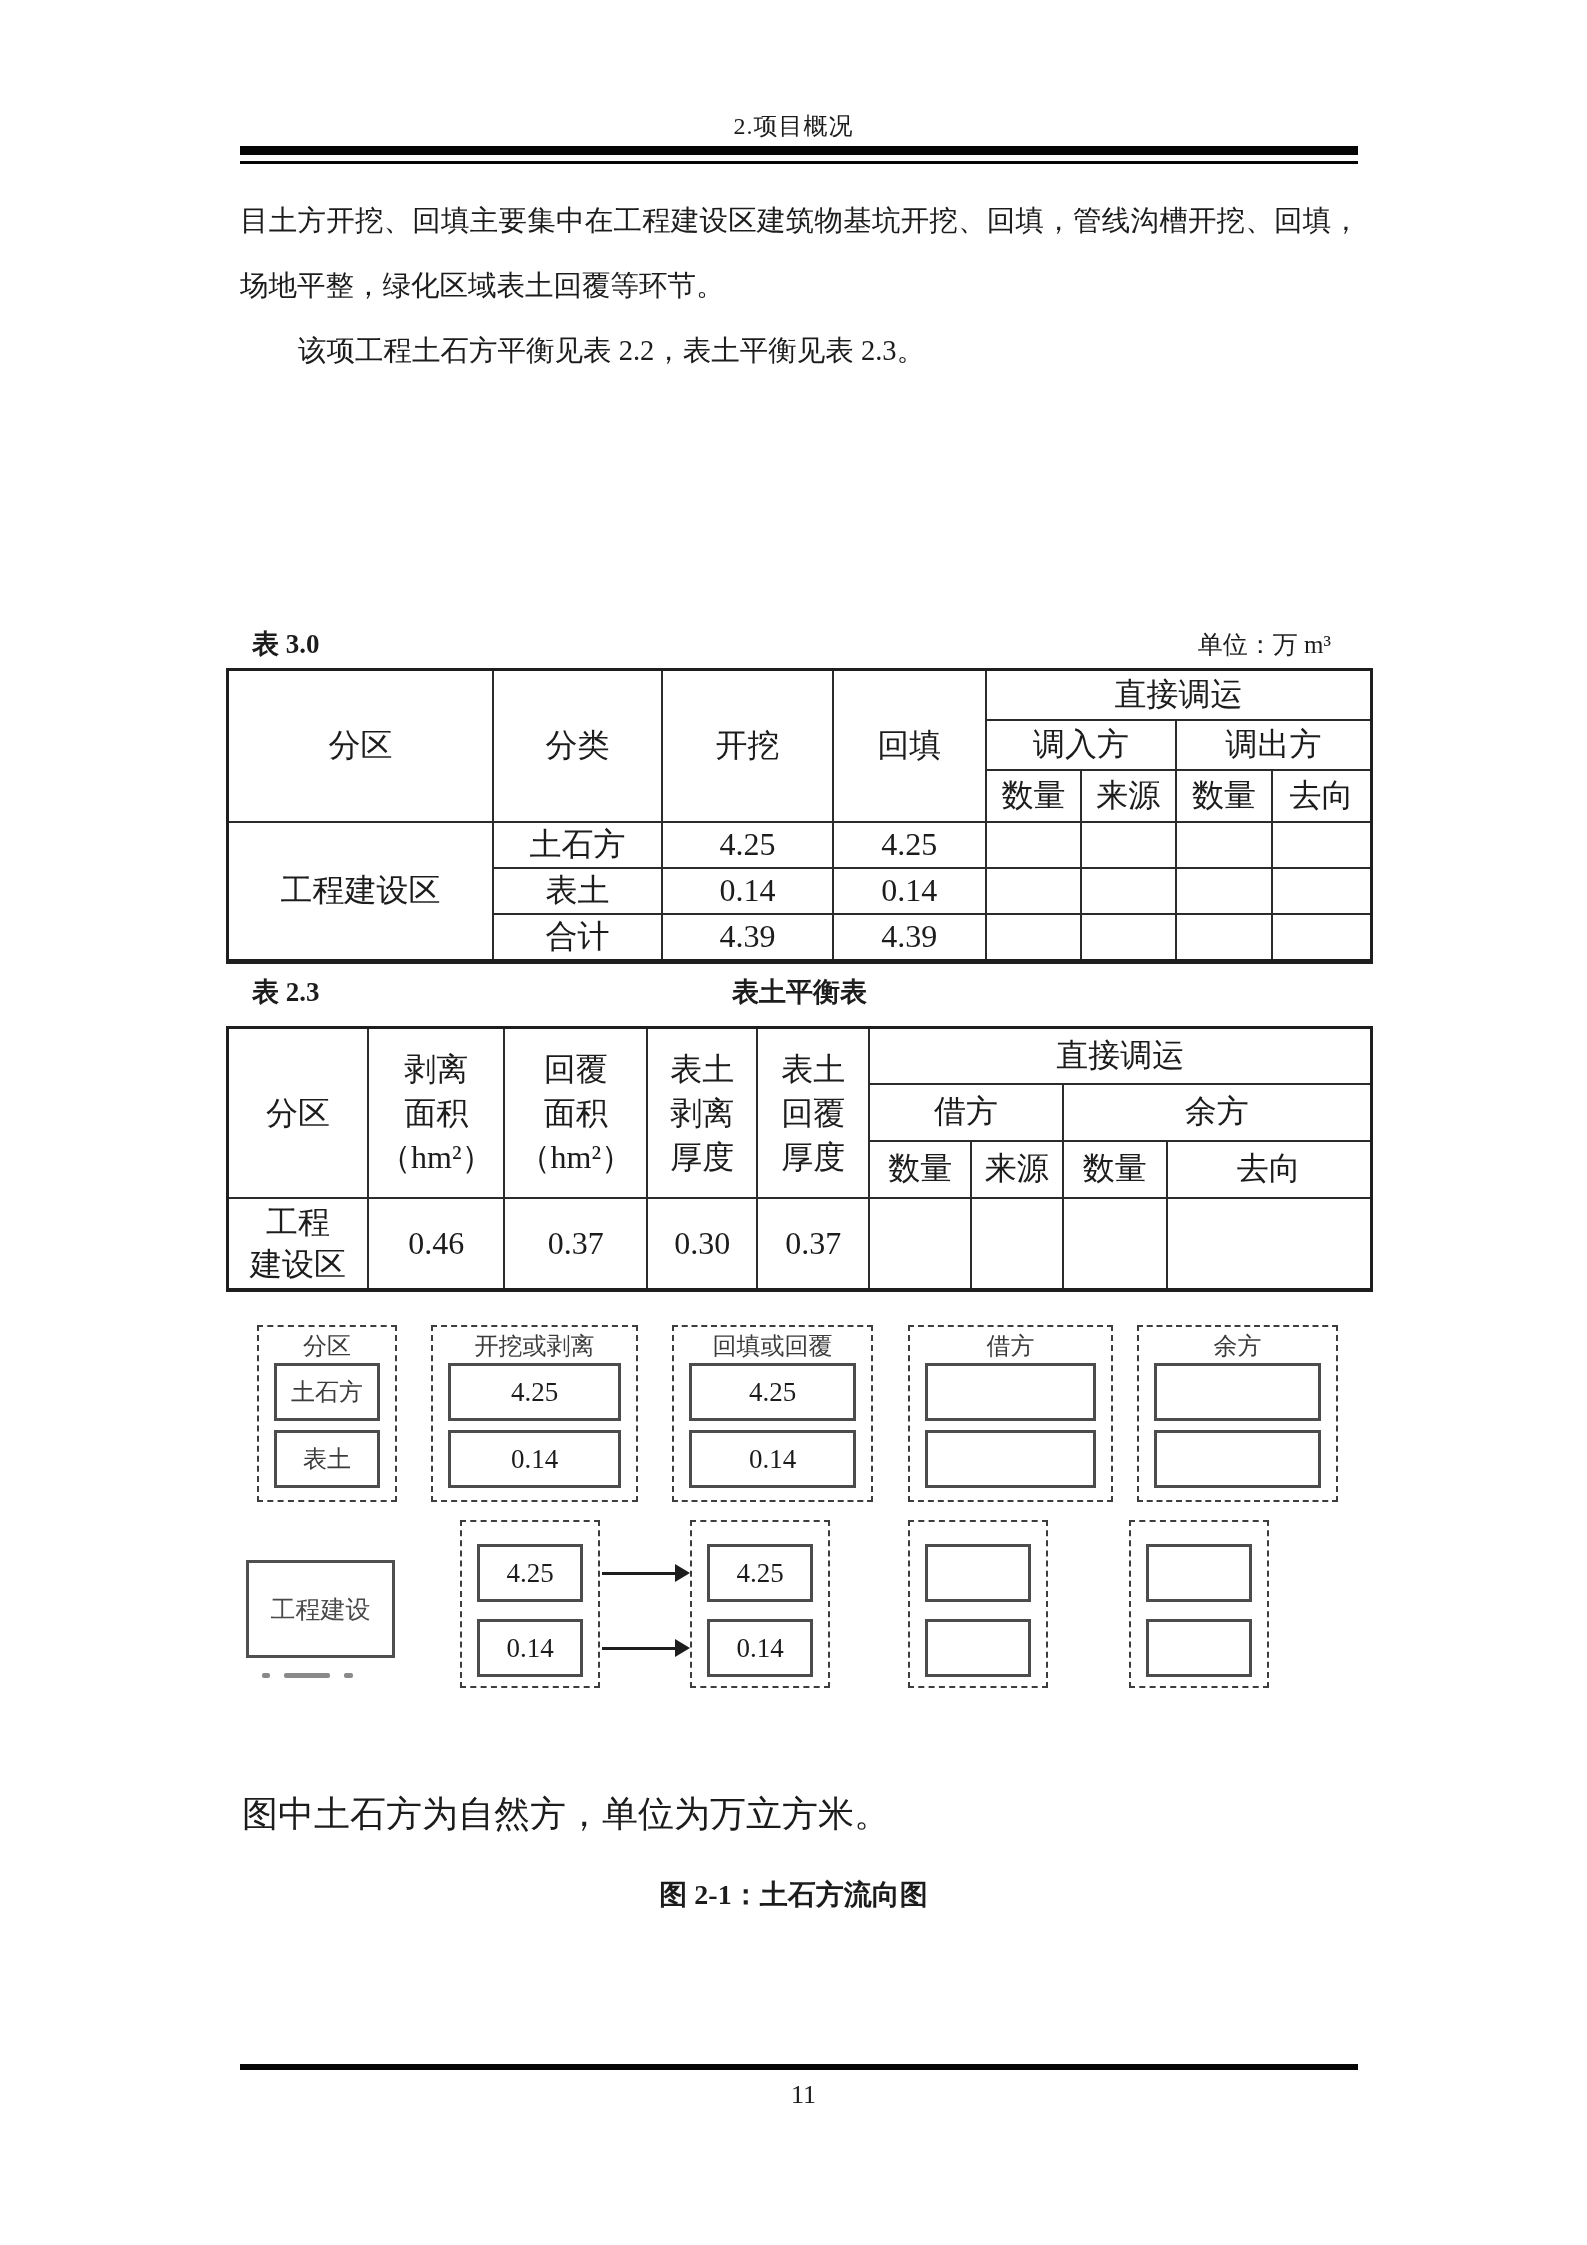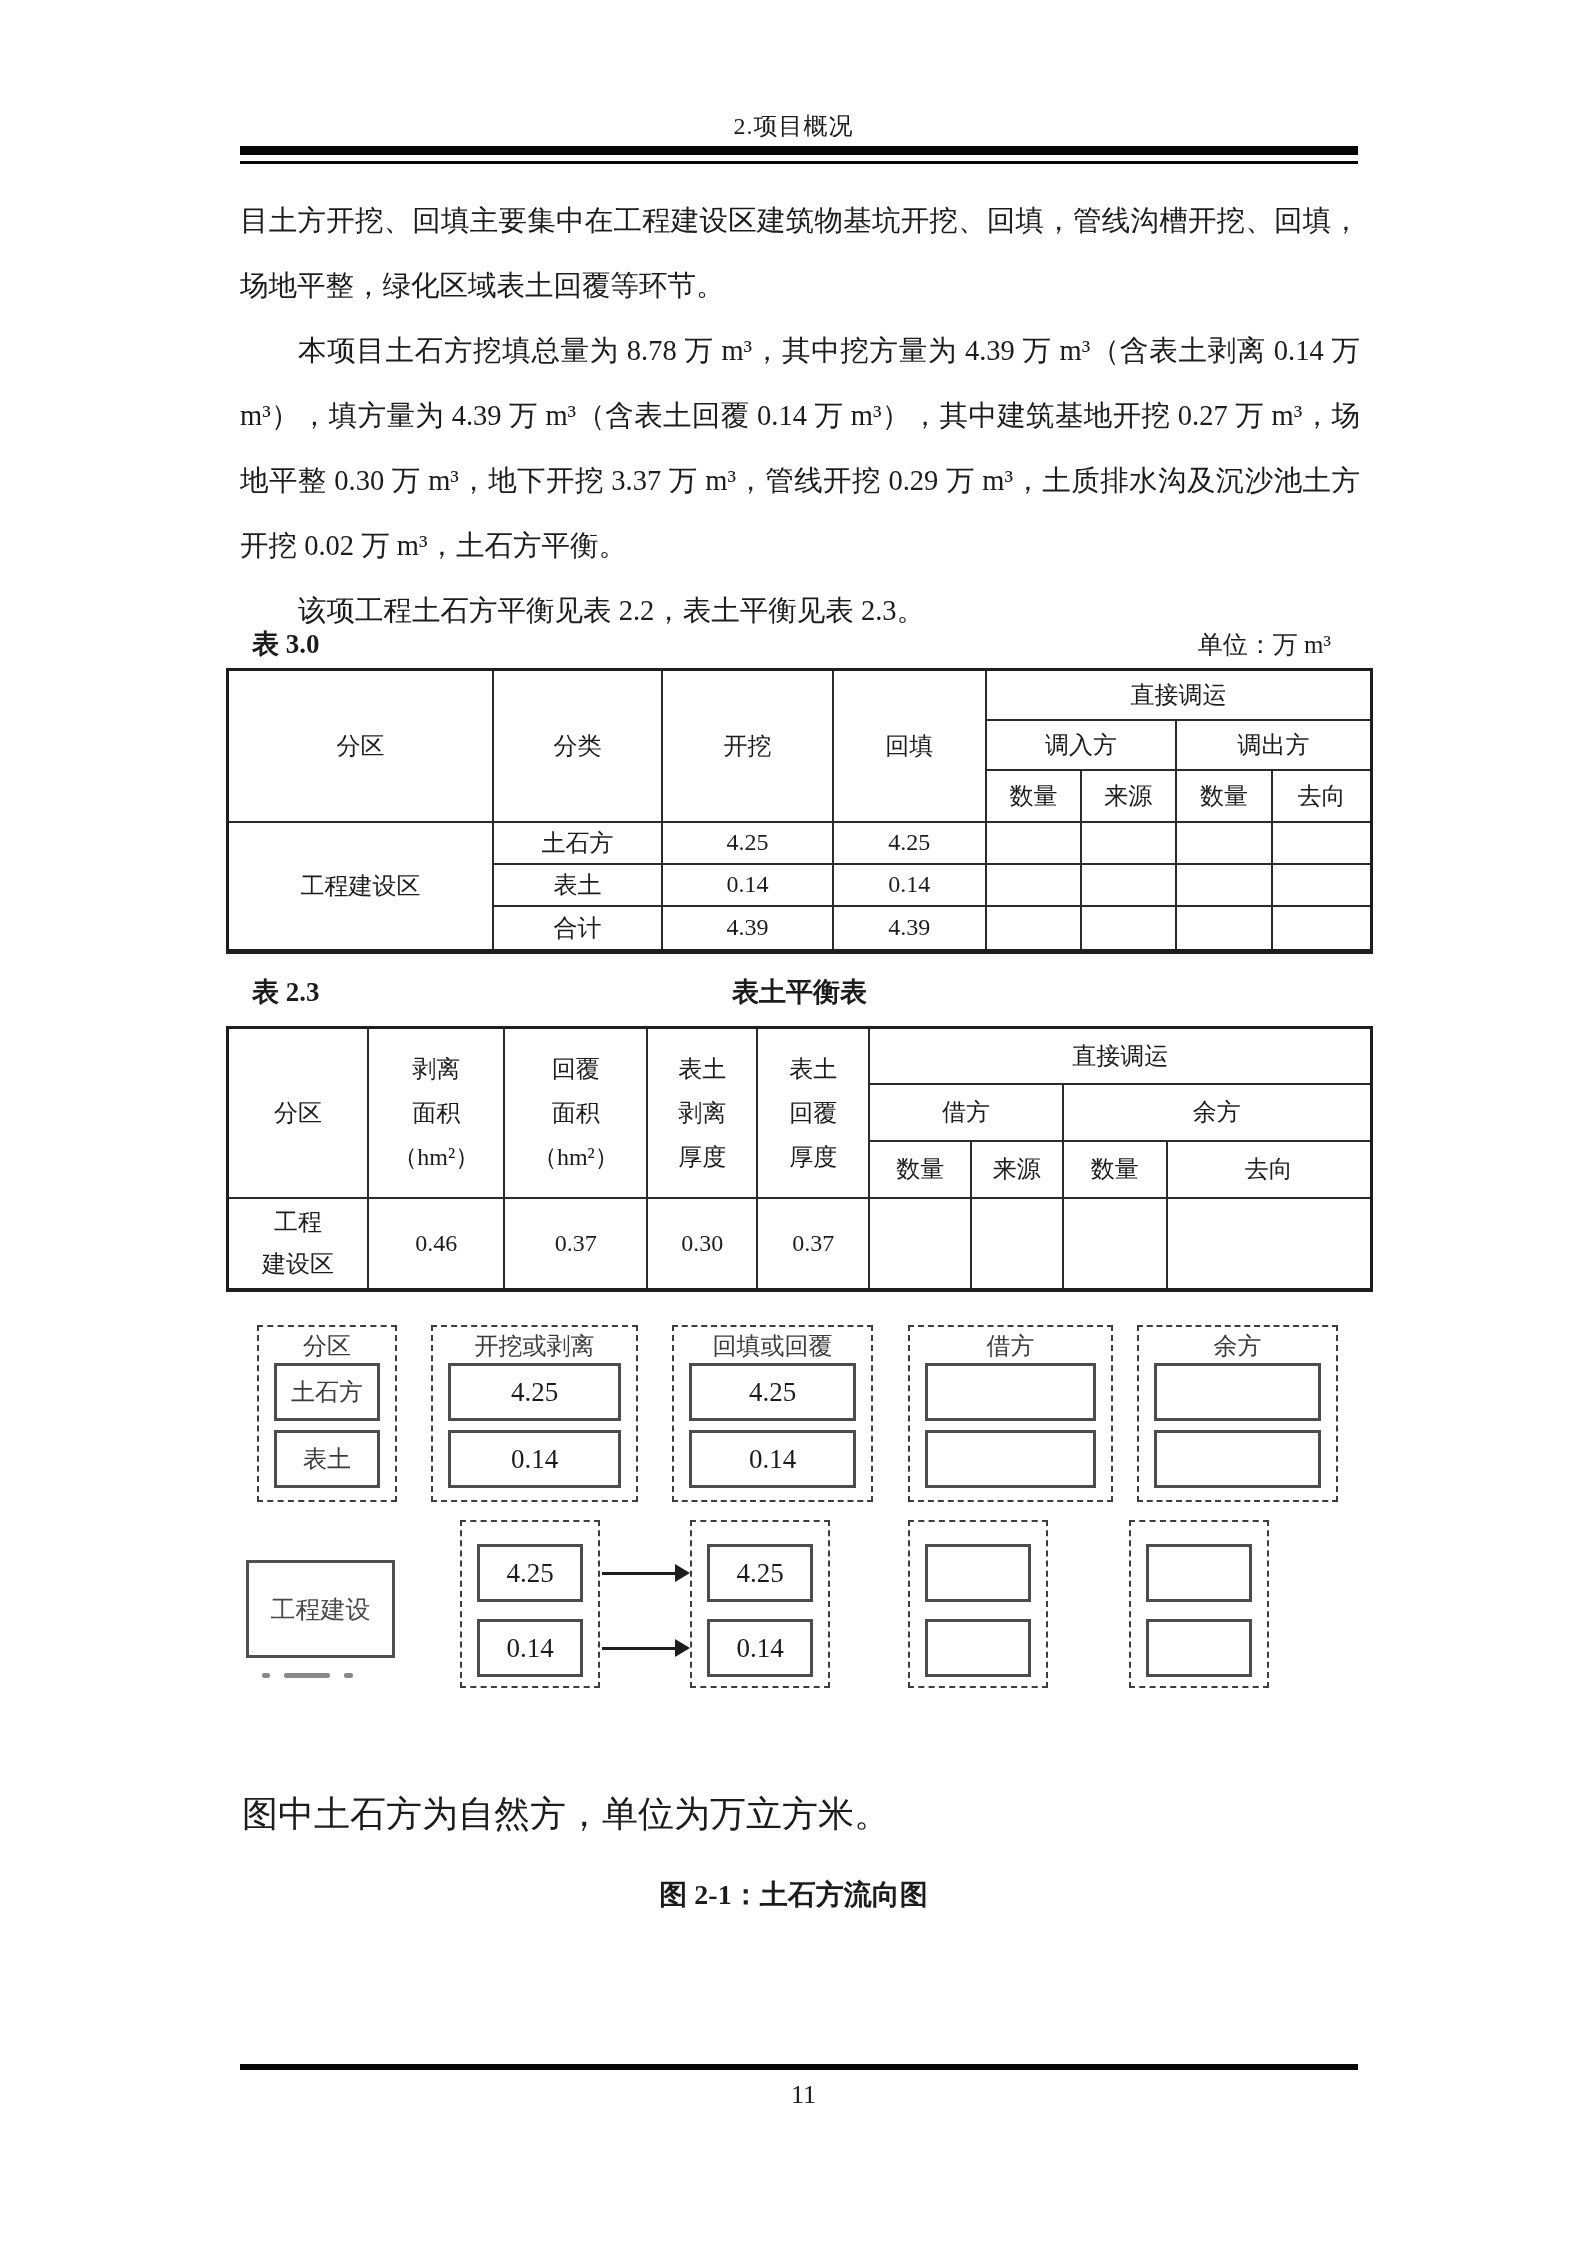--- a/index.html
+++ b/index.html
@@ -20,21 +20,21 @@
   .bodytext p.indent { text-indent:58px; }
   
   .cap-row { position:absolute; height:40px; font-size:27px; }
   .cap-no { position:absolute; left:26px; top:0; font-weight:bold; }
   .cap-title { position:absolute; left:0; width:100%; top:0; text-align:center; font-weight:bold; }
   .cap-unit { position:absolute; right:42px; top:2px; font-size:25px; font-weight:normal; }
   
   table.balance { position:absolute; left:226px; width:1147px; border-collapse:collapse;
     table-layout:fixed; }
   table.balance td { border:2px solid #2b2b2b; text-align:center; vertical-align:middle;
-    font-size:24px; padding:0; overflow:hidden; }
+    font-size:32px; padding:0; overflow:hidden; }
   table.t22 { top:668px; border:3px solid #1e1e1e; border-bottom-width:5px; }
   table.t23 { top:1026px; border:3px solid #1e1e1e; border-bottom-width:4px; }
   td.num { font-size:26px; }
   td.ml { white-space:pre-line; line-height:44px; font-size:24px; }
   td.zone2 { white-space:pre-line; line-height:42px; }
   
   .dbox { position:absolute; border:2px dashed #3d3d3d; box-sizing:border-box;
     display:flex; flex-direction:column; align-items:center; }
   .dlabel { height:36px; line-height:38px; font-size:24px;
     font-family:"Liberation Sans", sans-serif; color:#3b3b3b; }
@@ -71,21 +71,20 @@
 <body>
 
 <div class="page">
 
   <div class="doc-header">2.项目概况</div>
   <div class="rule-thick"></div>
   <div class="rule-thin"></div>
 
   <div class="bodytext">
     <p>目土方开挖、回填主要集中在工程建设区建筑物基坑开挖、回填，管线沟槽开挖、回填，场地平整，绿化区域表土回覆等环节。</p>
-    <p class="indent">本项目土石方挖填总量为 8.78 万 m³，其中挖方量为 4.39 万 m³（含表土剥离 0.14 万 m³），填方量为 4.39 万 m³（含表土回覆 0.14 万 m³），其中建筑基地开挖 0.27 万 m³，场地平整 0.30 万 m³，地下开挖 3.37 万 m³，管线开挖 0.29 万 m³，土质排水沟及沉沙池土方开挖 0.02 万 m³，土石方平衡。</p>
     <p class="indent">该项工程土石方平衡见表 2.2，表土平衡见表 2.3。</p>
   </div>
 
   <div class="cap-row" style="left:226px; width:1147px; top:626px;">
     <span class="cap-no">表 3.0</span>
     <span class="cap-unit">单位：万 m³</span>
   </div>
 
   <table class="balance t22">
     <colgroup>

